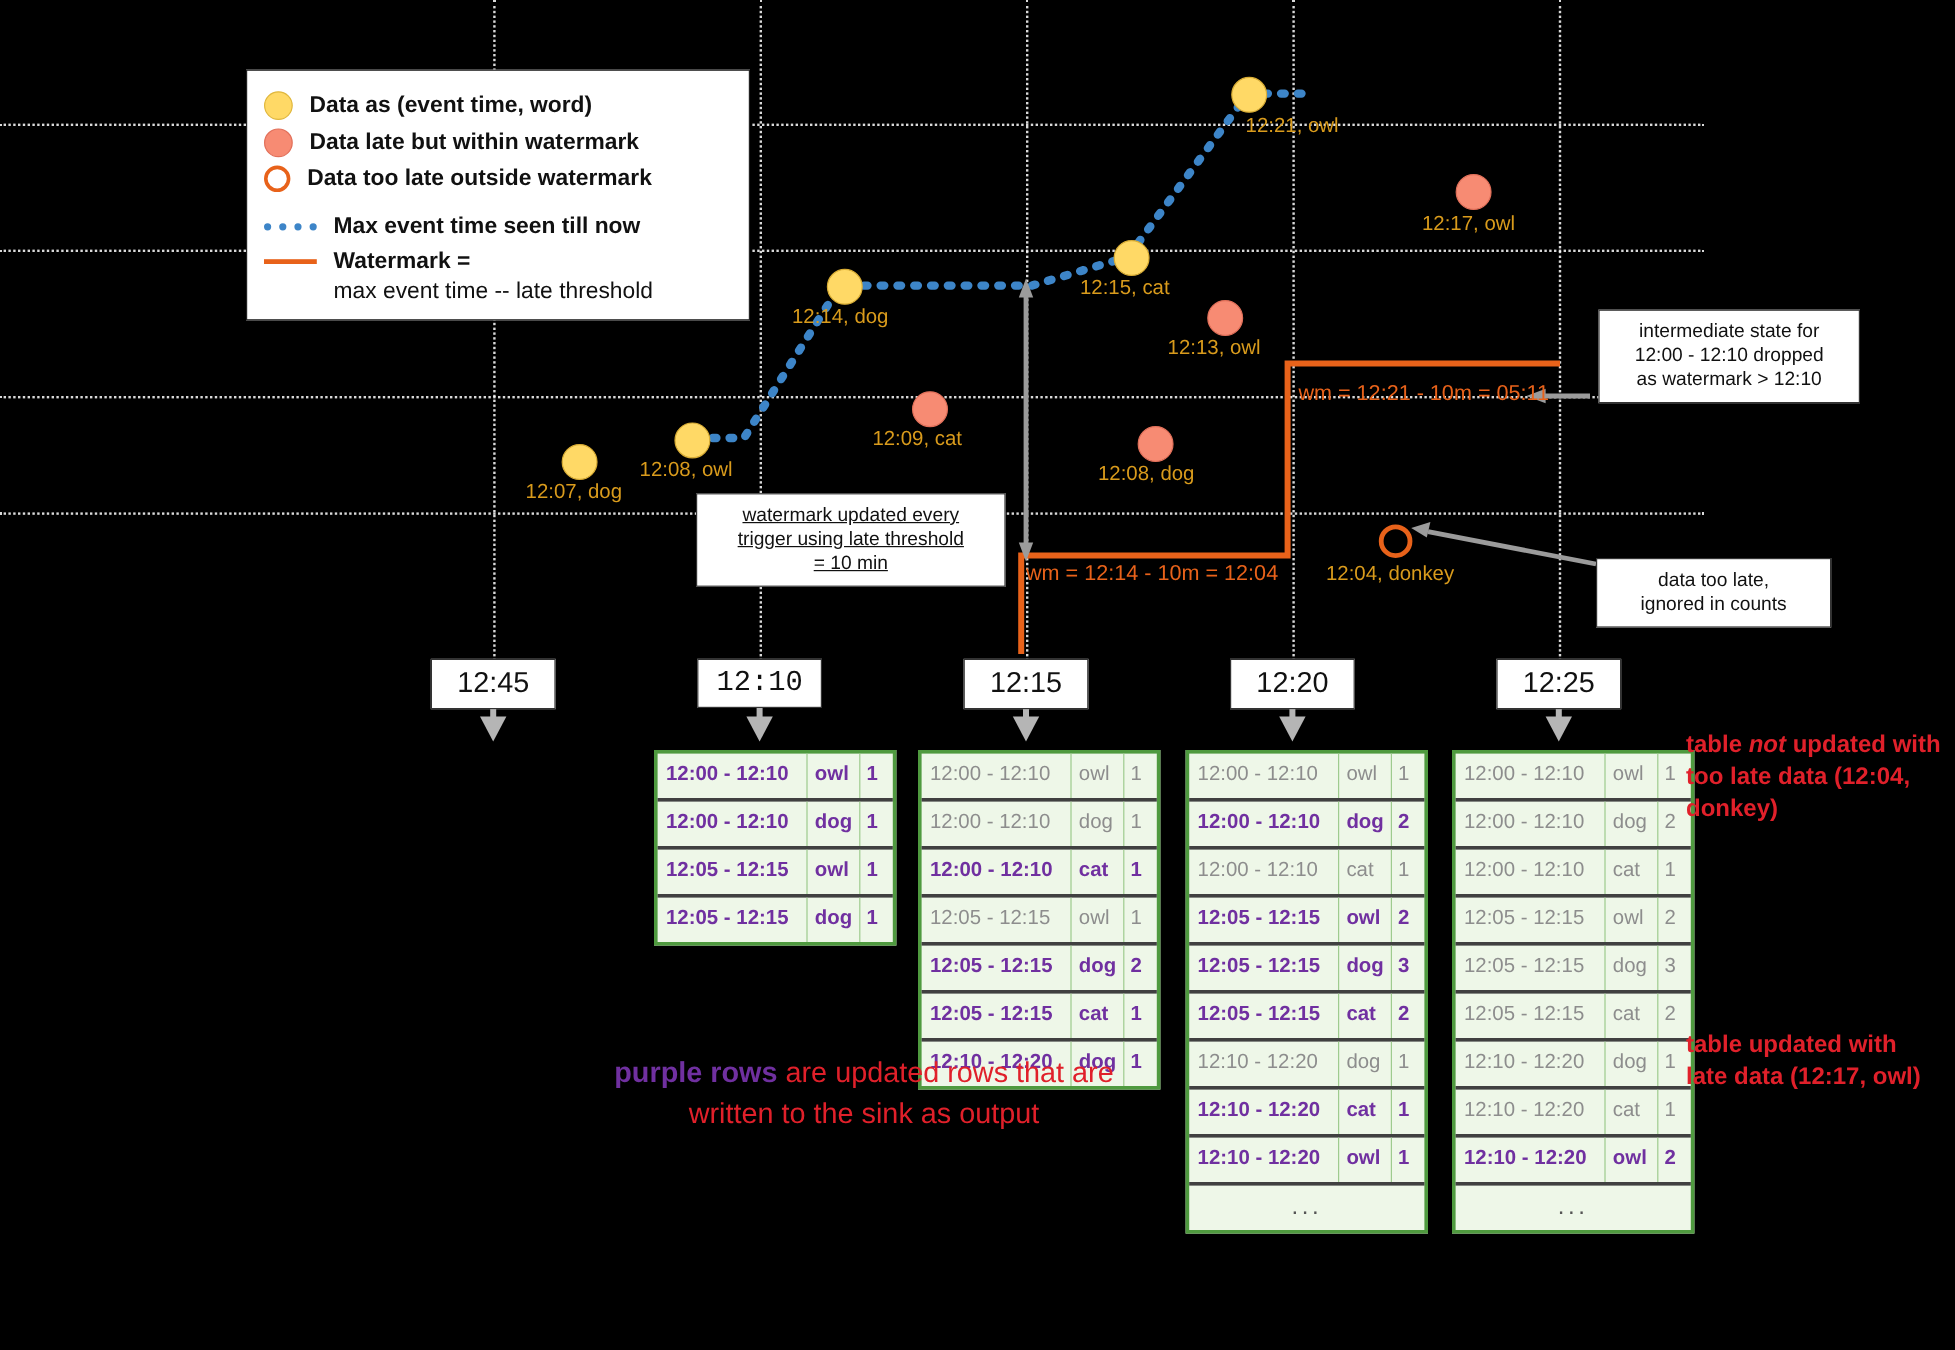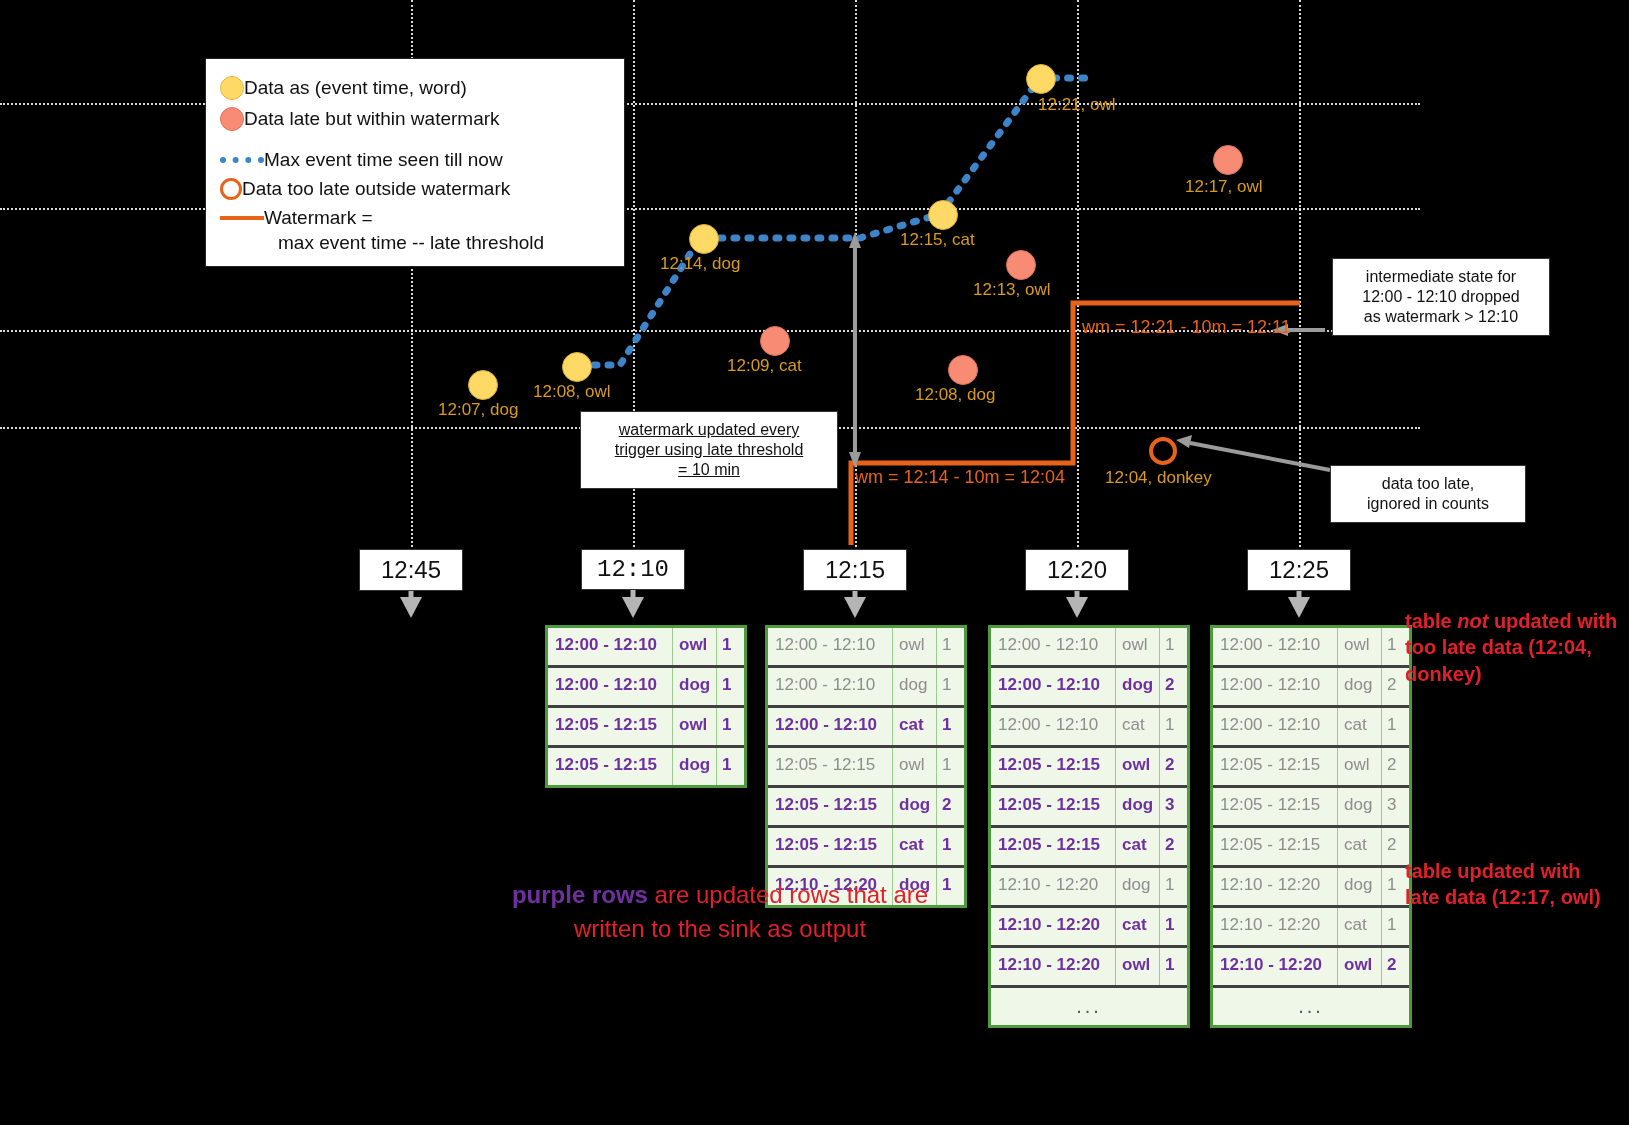--- a/index.html
+++ b/index.html
@@ -8,21 +8,21 @@
   .stage{position:absolute;left:0;top:0;width:1629px;height:1125px;}
 
   
   .vline{position:absolute;top:0;width:0;border-left:2px dotted #ffffff;opacity:.85;}
   .hline{position:absolute;left:0;height:0;border-top:2px dotted #ffffff;opacity:.85;}
 
   
   .legend{position:absolute;background:#fff;color:#111;border:1px solid #222;
           padding:10px 14px 12px 14px;box-sizing:border-box;}
   .legend .row{display:flex;align-items:center;margin:7px 0;font-size:19px;}
-  .legend .row .lbl{white-space:nowrap;}
+  .legend .row .lbl{margin-left:14px;white-space:nowrap;font-weight:bold;}
   .dot-yellow{width:22px;height:22px;border-radius:50%;background:#ffd966;border:1px solid #e0b73d;}
   .dot-salmon{width:22px;height:22px;border-radius:50%;background:#f78b73;border:1px solid #e2705a;}
   .dot-hollow{width:22px;height:22px;border-radius:50%;background:#fff;border:3px solid #e8621a;box-sizing:border-box;}
   .dash-line{width:44px;height:0;border-top:6px dotted #3d85c8;}
   .solid-line{width:44px;height:0;border-top:4px solid #e8621a;}
   .legend .indent{margin-left:58px;font-size:19px;margin-top:-4px;}
 
   
   .pt{position:absolute;border-radius:50%;}
   .pt.yellow{background:#ffd966;border:1px solid #d9ad35;}
@@ -110,29 +110,29 @@
 
   <div class="legend" style="left:205px;top:58px;width:420px;">
     <div class="row">
       <span class="dot-yellow"></span>
       <span class="lbl">Data as (event time, word)</span>
     </div>
     <div class="row">
       <span class="dot-salmon"></span>
       <span class="lbl">Data late but within watermark</span>
     </div>
+    <div class="row">
+      <span class="dot-hollow"></span>
+      <span class="lbl">Data too late outside watermark</span>
+    </div>
     <div class="row" style="margin-top:18px;">
       <span class="dash-line"></span>
       <span class="lbl">Max event time seen till now</span>
     </div>
     <div class="row">
-      <span class="dot-hollow"></span>
-      <span class="lbl">Data too late outside watermark</span>
-    </div>
-    <div class="row">
       <span class="solid-line"></span>
       <span class="lbl">Watermark =</span>
     </div>
     <div class="indent">max event time -- late threshold</div>
   </div>
 
   <div class="pt yellow" style="left:468px;top:370px;width:28px;height:28px;"></div>
   <div class="ptlabel" style="left:438px;top:400px;">12:07, dog</div>
 
   <div class="pt yellow" style="left:562px;top:352px;width:28px;height:28px;"></div>
@@ -156,21 +156,21 @@
   <div class="pt salmon" style="left:948px;top:355px;width:28px;height:28px;"></div>
   <div class="ptlabel" style="left:915px;top:385px;">12:08, dog</div>
 
   <div class="pt salmon" style="left:1213px;top:145px;width:28px;height:28px;"></div>
   <div class="ptlabel" style="left:1185px;top:177px;">12:17, owl</div>
 
   <div class="pt hollow" style="left:1149px;top:437px;width:28px;height:28px;"></div>
   <div class="ptlabel" style="left:1105px;top:468px;">12:04, donkey</div>
 
   <div class="wmlabel" style="left:855px;top:467px;">wm = 12:14 - 10m = 12:04</div>
-  <div class="wmlabel" style="left:1082px;top:317px;">wm = 12:21 - 10m = 12:11</div>
+  <div class="wmlabel" style="left:1082px;top:317px;">wm = 12:21 - 10m = 05:11</div>
 
   <div class="callout center" style="left:1332px;top:258px;width:218px;">intermediate state for 12:00 - 12:10 dropped as watermark &gt; 12:10</div>
   <div class="callout center" style="left:580px;top:411px;width:258px;text-decoration:underline;">watermark updated every trigger using late threshold = 10 min</div>
   <div class="callout center" style="left:1330px;top:465px;width:196px;">data too late, ignored in counts</div>
 
   <div class="tbox" style="left:359px;top:549px;">12:45</div>
   <div class="tbox" style="left:581px;top:549px;font-family:Liberation Mono, monospace;">12:10</div>
   <div class="tbox" style="left:803px;top:549px;">12:15</div>
   <div class="tbox" style="left:1025px;top:549px;">12:20</div>
   <div class="tbox" style="left:1247px;top:549px;">12:25</div>

